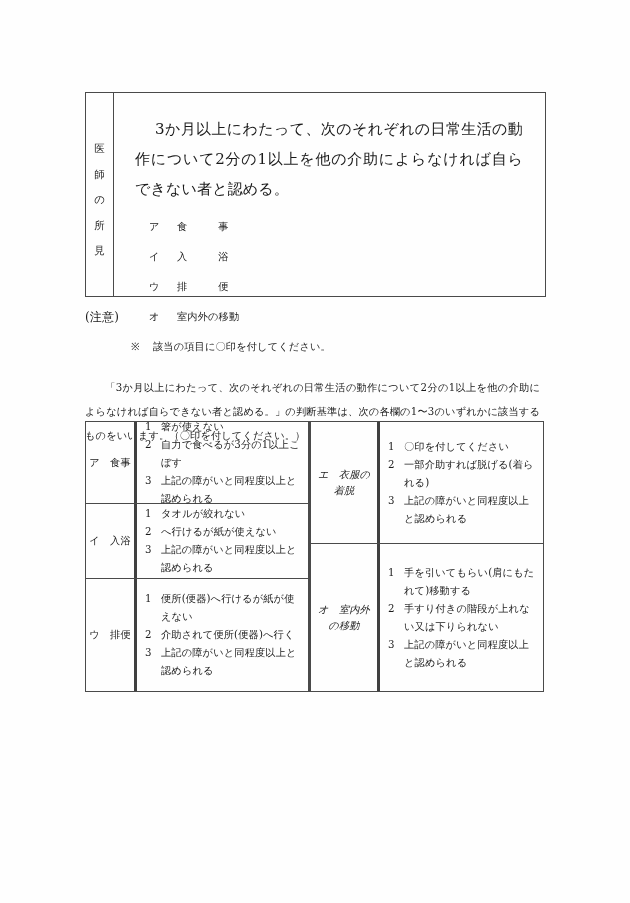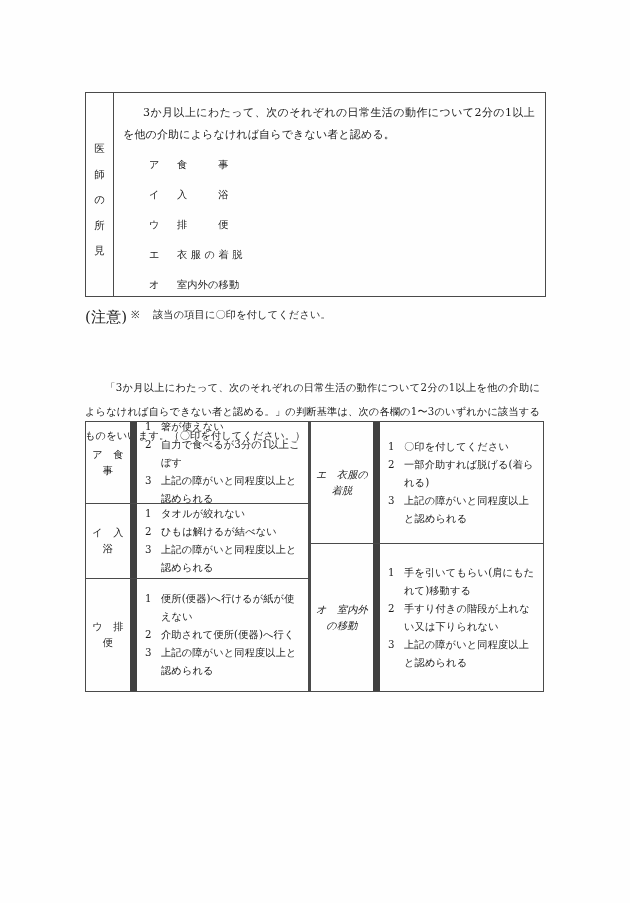--- a/index.html
+++ b/index.html
@@ -54,25 +54,25 @@
     letter-spacing: 0;
   }
   .doctor-label-cell .vchar:last-child { margin-bottom: 0; }
 
   .doctor-body-cell {
     flex: 1 1 auto;
     padding: 9px 10px 6px 9px;
     box-sizing: border-box;
   }
   .doc-para {
-    font-size: 11px;
-    line-height: 22px;
+    font-size: 15px;
+    line-height: 30px;
     text-align: justify;
     text-justify: inter-character;
-    margin: 0;
+    margin: 12px;
     letter-spacing: 0.15px;
   }
   .doc-para .indent { display: inline-block; width: 20px; }
 
   .doc-item {
     font-size: 10.2px;
     line-height: 22px;
     margin: 8px;
     white-space: pre;
     letter-spacing: 0.15px;
@@ -84,21 +84,21 @@
     margin: 8px;
     letter-spacing: 0.15px;
   }
   .doc-note .mark { display: inline-block; width: 22px; }
 
   
   .notice-head {
     position: absolute;
     left: 85px;
     top: 309px;
-    font-size: 15px;
+    font-size: 12px;
     line-height: 16px;
     letter-spacing: 0.15px;
   }
   .notice-body {
     position: absolute;
     left: 85px;
     top: 332px;
     width: 455px;
     font-size: 10.2px;
     line-height: 24px;
@@ -136,21 +136,21 @@
   }
   .crit-row {
     display: flex;
     border-bottom: 1px solid #4a4a4a;
     box-sizing: border-box;
   }
   .crit-row:last-child { border-bottom: none; }
 
   .crit-label {
     box-sizing: border-box;
-    border-right: 7px solid #404040;
+    border-right: 3px solid #404040;
     display: flex;
     align-items: center;
     justify-content: center;
     text-align: center;
     font-size: 10.2px;
     line-height: 16px;
     letter-spacing: 0.15px;
     padding: 2px 3px;
   }
   .crit-half.left .crit-label { width: 51px; flex: 0 0 51px; }
@@ -203,21 +203,20 @@
 
     <div class="doctor-body-cell">
       <p class="doc-para"><span class="indent"></span><span>3か月以上にわたって、次のそれぞれの日常生活の動作について2分の1以上を他の介助によらなければ自らできない者と認める。</span></p>
 
       <div class="doc-item"><span class="kana">ア</span><span>食　　　事</span></div>
 
       <div class="doc-item"><span class="kana">イ</span><span>入　　　浴</span></div>
 
       <div class="doc-item"><span class="kana">ウ</span><span>排　　　便</span></div>
 
-      <div class="doc-item"><span class="kana">エ</span><span>衣 服 の 着 脱</span></div>
 
       <div class="doc-item"><span class="kana">オ</span><span>室内外の移動</span></div>
 
       <div class="doc-note"><span class="mark">※</span><span>該当の項目に〇印を付してください。</span></div>
     </div>
   </div>
 
   <div class="notice-head">(注意)</div>
   <div class="notice-body"><span class="indent"></span><span>「3か月以上にわたって、次のそれぞれの日常生活の動作について2分の1以上を他の介助によらなければ自らできない者と認める。」の判断基準は、次の各欄の1〜3のいずれかに該当するものをいいます。（〇印を付してください。）</span></div>
 
@@ -231,21 +230,21 @@
           <div class="crit-li"><span class="num">1</span><span>箸が使えない</span></div>
           <div class="crit-li"><span class="num">2</span><span>自力で食べるが3分の1以上こぼす</span></div>
           <div class="crit-li"><span class="num">3</span><span>上記の障がいと同程度以上と認められる</span></div>
         </div>
       </div>
 
       <div class="crit-row row-i">
         <div class="crit-label">イ　入浴</div>
         <div class="crit-items">
           <div class="crit-li"><span class="num">1</span><span>タオルが絞れない</span></div>
-          <div class="crit-li"><span class="num">2</span><span>ひもは解けるが結べない</span></div>
+          <div class="crit-li"><span class="num">2</span><span>へ行けるが紙が使えない</span></div>
           <div class="crit-li"><span class="num">3</span><span>上記の障がいと同程度以上と認められる</span></div>
         </div>
       </div>
 
       <div class="crit-row row-u">
         <div class="crit-label">ウ　排便</div>
         <div class="crit-items">
           <div class="crit-li"><span class="num">1</span><span>便所(便器)へ行けるが紙が使えない</span></div>
           <div class="crit-li"><span class="num">2</span><span>介助されて便所(便器)へ行く</span></div>
           <div class="crit-li"><span class="num">3</span><span>上記の障がいと同程度以上と認められる</span></div>

